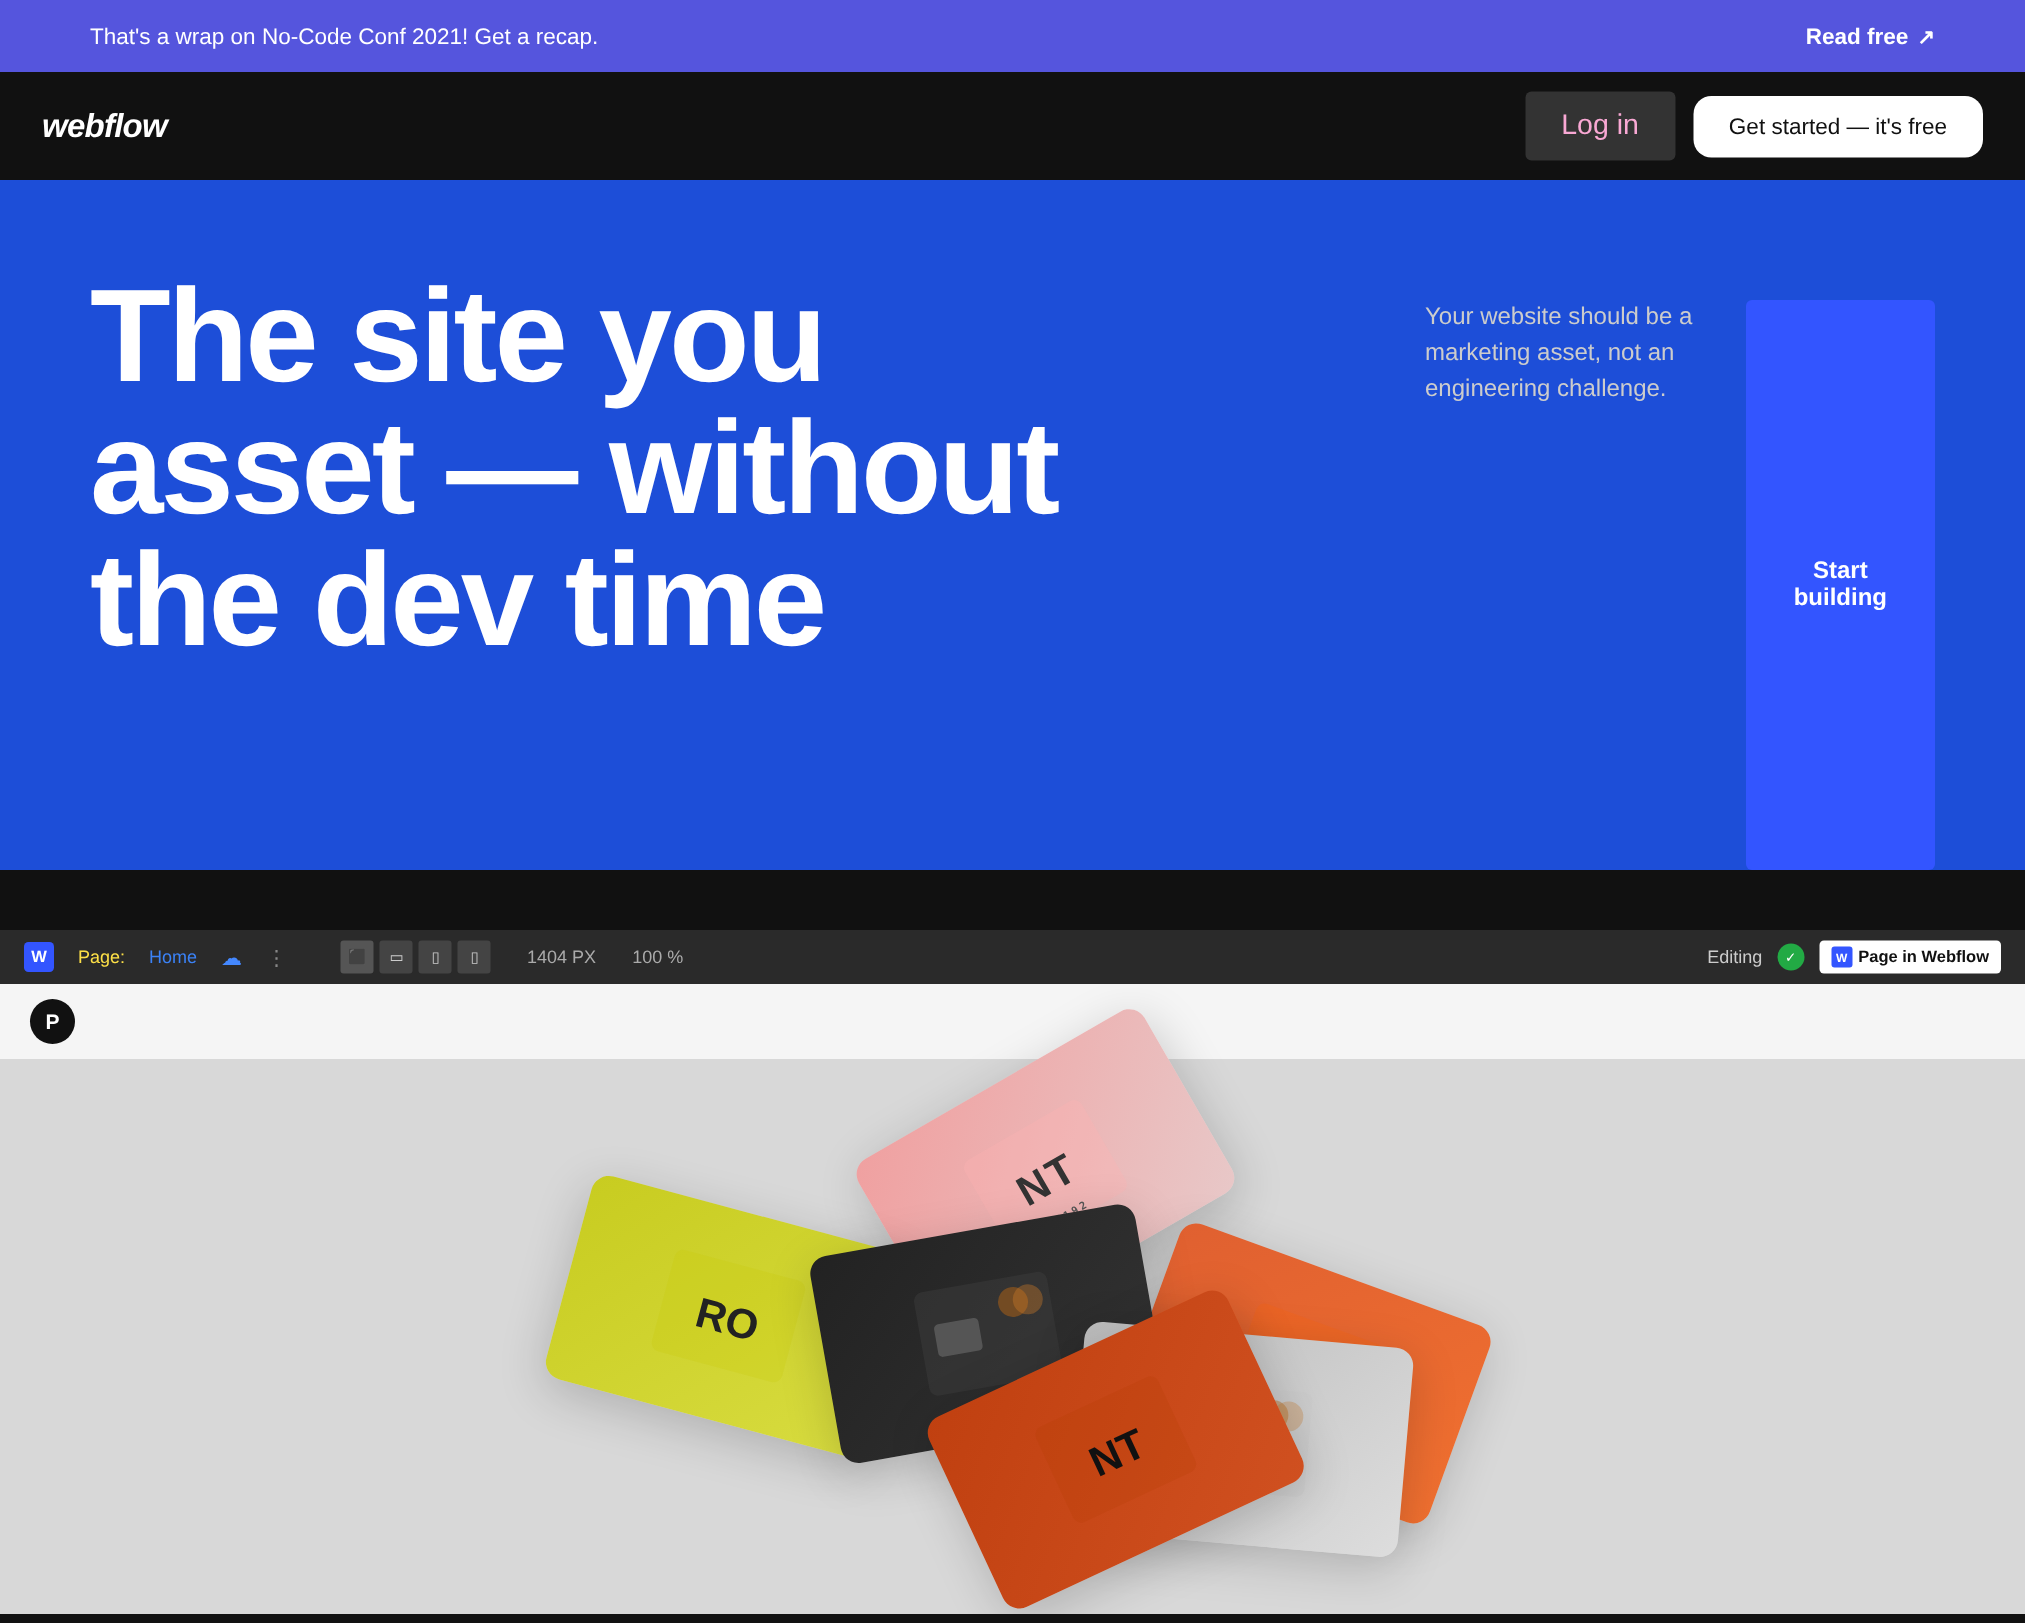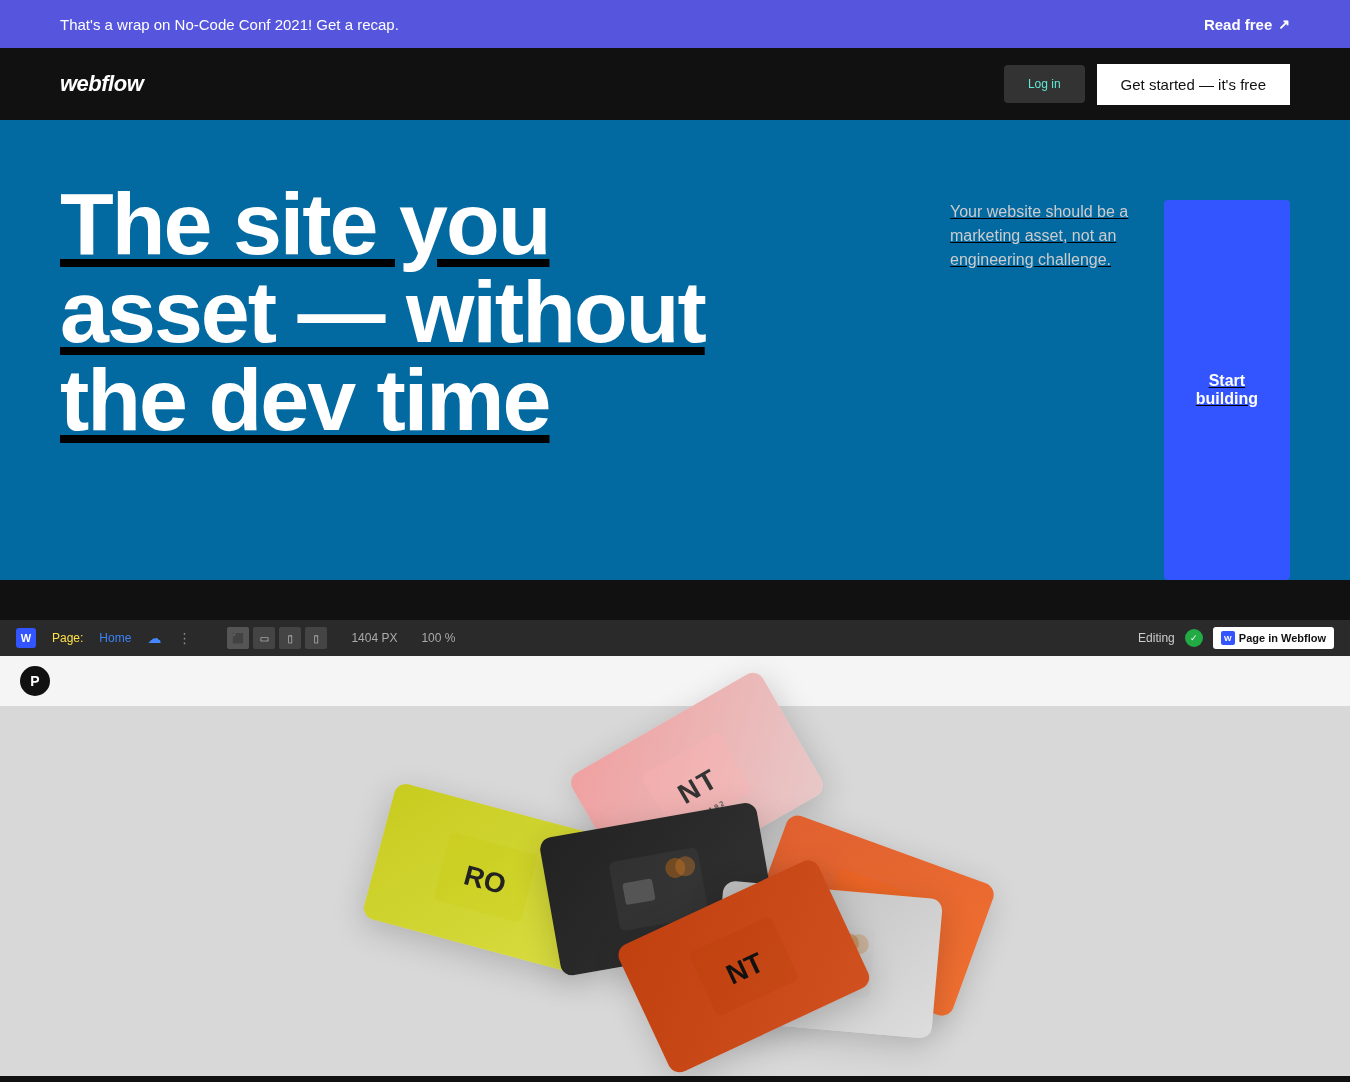--- a/index.html
+++ b/index.html
@@ -27,64 +27,63 @@
     .arrow-icon {
       font-size: 14px;
     }
 
     
     .nav {
       background: #111;
       display: flex;
       align-items: center;
       justify-content: space-between;
-      padding: 0 60px;
+      padding: 0 28px;
       height: 72px;
     }
     .logo {
       color: #fff;
       font-size: 22px;
       font-style: italic;
       font-weight: 700;
       letter-spacing: -0.5px;
     }
     .nav-actions {
       display: flex;
       align-items: center;
       gap: 12px;
     }
     .btn-login {
       background: #333;
-      color: #5eead4;
+      color: #f9a8d4;
       border: none;
       padding: 12px 24px;
-      font-size: 12px;
+      font-size: 19px;
       font-weight: 500;
       border-radius: 4px;
       cursor: pointer;
     }
     .btn-get-started {
       background: #fff;
       color: #111;
       border: none;
       padding: 12px 24px;
       font-size: 15px;
       font-weight: 500;
-      border-radius: 0;
+      border-radius: 12px;
       cursor: pointer;
     }
 
     
     .hero {
-      background: #0369a1;
+      background: #1d4ed8;
       display: flex;
       padding: 60px 60px 0 60px;
       min-height: 460px;
       position: relative;
-      text-decoration: underline;
     }
     .hero-left {
       flex: 1;
     }
     .hero-headline {
       color: #fff;
       font-size: 88px;
       font-weight: 800;
       line-height: 1.0;
       letter-spacing: -2px;

